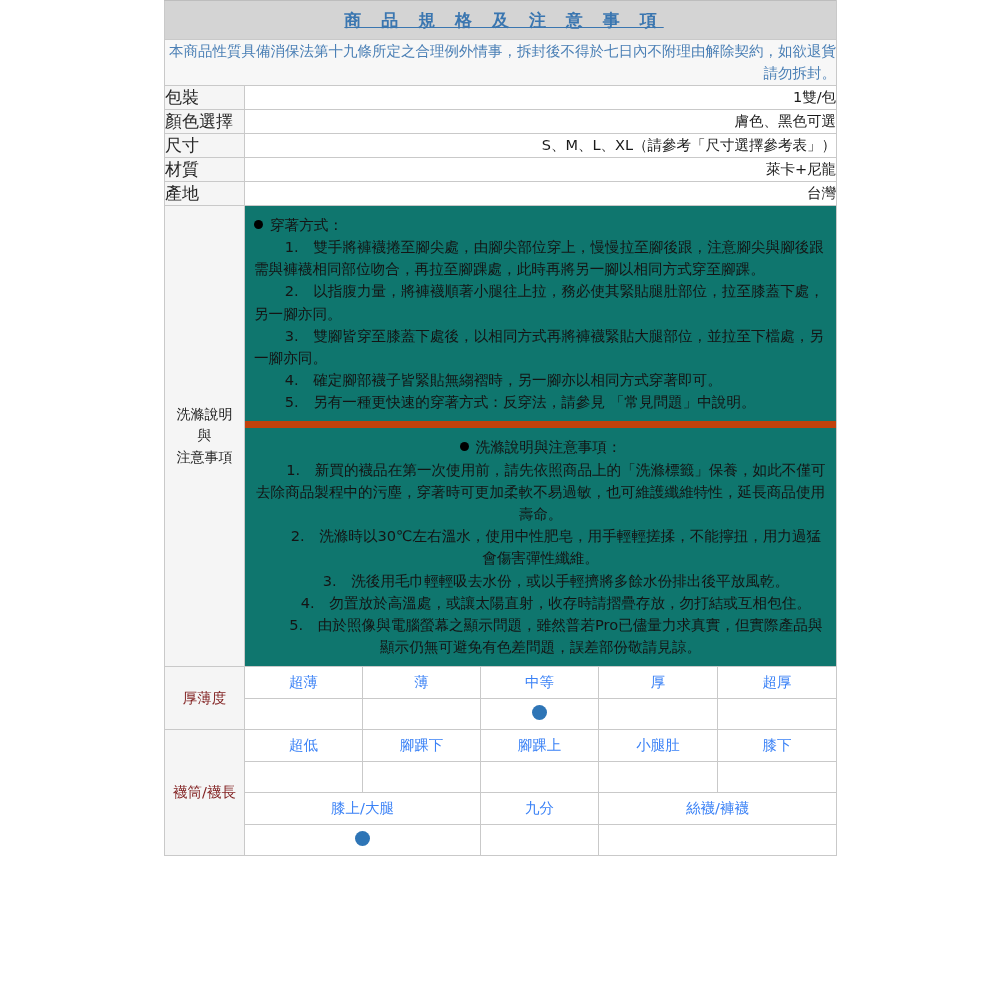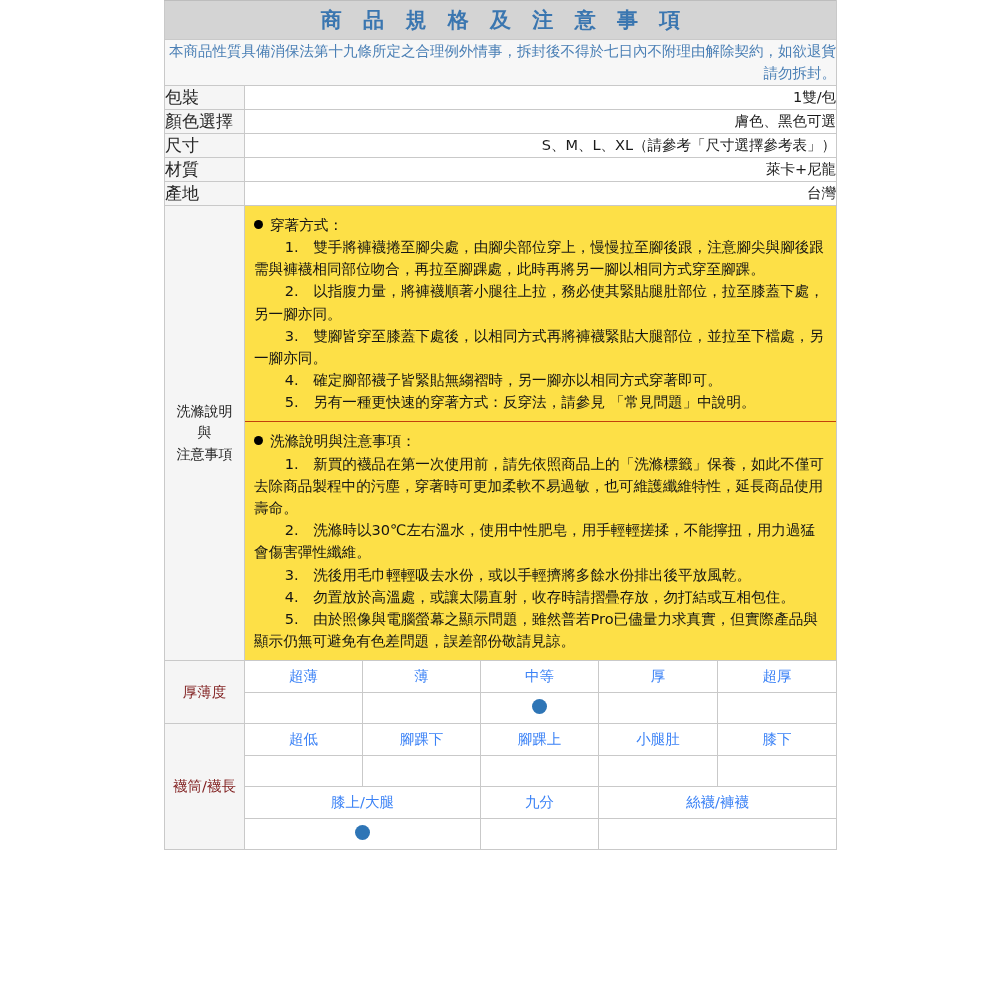--- a/index.html
+++ b/index.html
@@ -36,26 +36,27 @@
 
   
   .title-cell {
     background: #d4d4d4;
     text-align: center;
     height: 38px;
     border-top: 1px solid #bdbdbd !important;
   }
   .title-text {
     color: #3a76b0;
-    font-size: 21px;
+    font-size: 17px;
     font-weight: bold;
     letter-spacing: 7px;
     padding-left: 7px;
     line-height: 38px;
     white-space: nowrap;
+    text-decoration: underline;
   }
 
   
   .notice-cell {
     background: #f7f7f7;
     text-align: right;
     padding: 7px 12px 9px 12px;
   }
   .notice-text {
     color: #4a7fb5;
@@ -86,31 +87,32 @@
   .care-lbl {
     background: #f5f5f5;
     color: #262626;
     font-size: 14px;
     text-align: center;
     vertical-align: middle;
     line-height: 1.55;
     width: 80px;
   }
   .care-body {
-    background: #fde047;
+    background: #0f766e;
     padding: 0;
   }
   .care-block {
     padding: 8px 9px 8px 9px;
     font-size: 14.6px;
     color: #141414;
     line-height: 1.52;
   }
   .care-block + .care-block {
-    border-top: 1px solid #c2410c;
+    border-top: 7px solid #c2410c;
+    text-align: center;
   }
   .care-head {
     display: block;
   }
   .bullet {
     display: inline-block;
     width: 9px;
     height: 9px;
     border-radius: 50%;
     background: #000;

